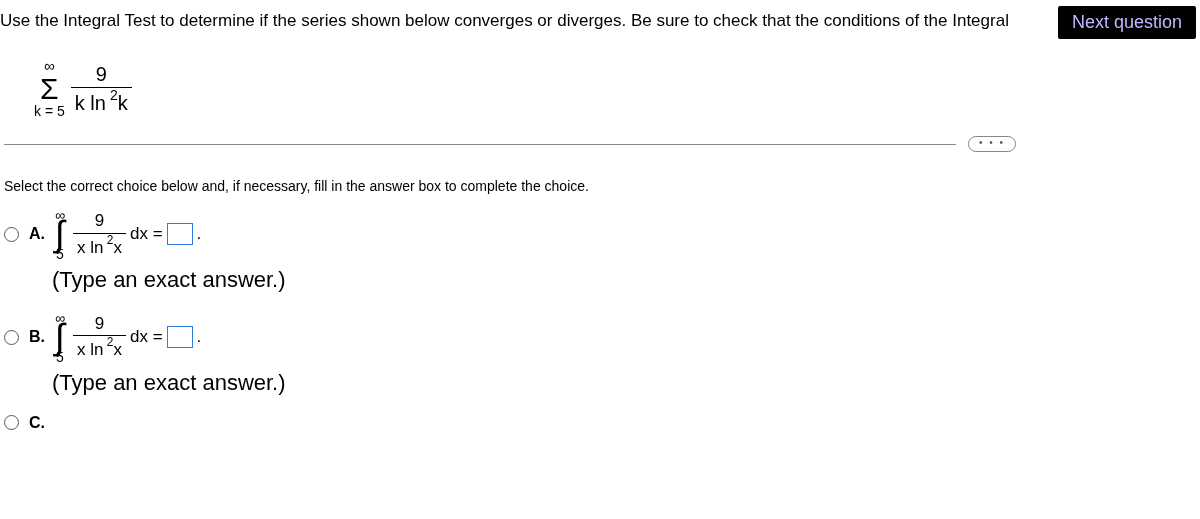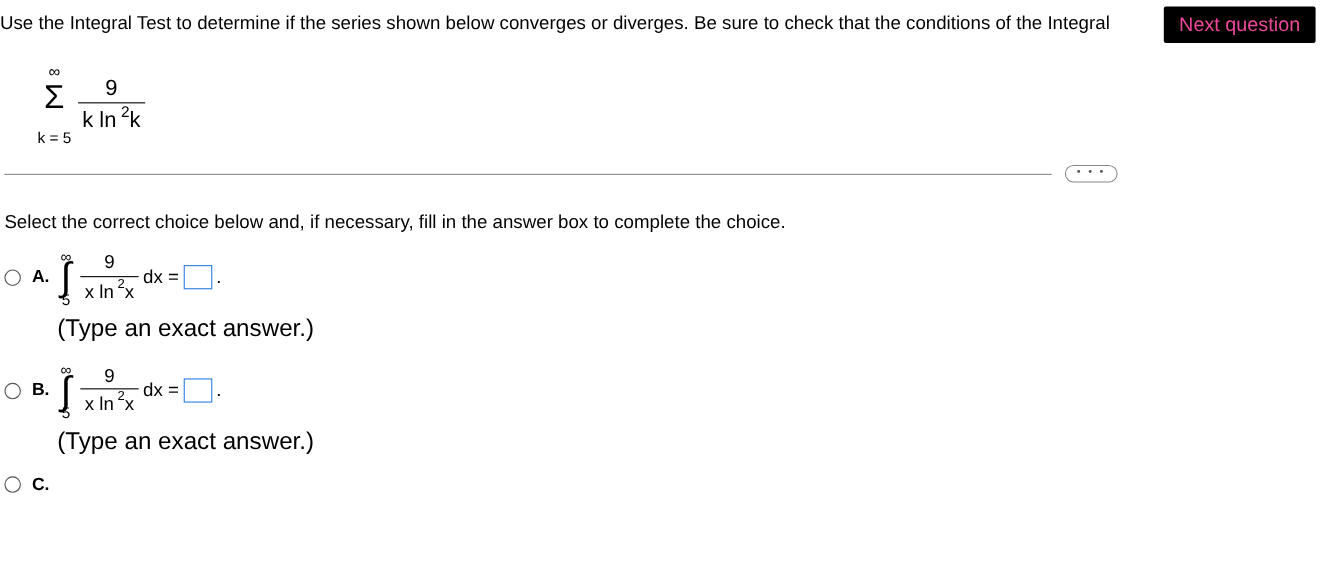--- a/index.html
+++ b/index.html
@@ -19,21 +19,21 @@
     padding: 6px 4px 0 0;
   }
   .instruction {
     font-size: 17px;
     line-height: 1.3;
     padding-top: 4px;
     flex: 1;
   }
   .next-btn {
     background: #000;
-    color: #ec4899;
+    color: #c4b5fd;
     font-size: 18px;
     padding: 6px 14px;
     border-radius: 2px;
     white-space: nowrap;
     margin-left: 5px;
     cursor: pointer;
   }
   .series-block {
     padding: 14px 0 18px 34px;
     font-size: 20px;
@@ -43,21 +43,21 @@
     align-items: center;
   }
   .sigma-col {
     display: inline-flex;
     flex-direction: column;
     align-items: center;
     line-height: 1;
   }
   .sigma-top { font-size: 15px; margin-bottom: 2px; }
   .sigma-sym { font-size: 30px; line-height: 0.9; }
-  .sigma-bot { font-size: 14px; margin-top: 16px; }
+  .sigma-bot { font-size: 14px; margin-top: 2px; }
   .frac {
     display: inline-flex;
     flex-direction: column;
     align-items: center;
     vertical-align: middle;
     line-height: 1.1;
     margin-left: 6px;
   }
   .frac .num { padding: 0 4px 2px 4px; }
   .frac .den { border-top: 1.4px solid #000; padding: 2px 4px 0 4px; }
@@ -79,21 +79,21 @@
     border-radius: 12px;
     padding: 1px 10px 3px 10px;
     margin: 0 180px 0 12px;
     font-size: 10px;
     letter-spacing: 2px;
     color: #555;
     cursor: pointer;
     line-height: 1;
   }
   .select-prompt {
-    font-size: 17px;
+    font-size: 14px;
     padding: 26px 4px 14px 4px;
   }
   .choices {
     padding: 0 4px 10px 4px;
   }
   .choice-row {
     display: flex;
     align-items: center;
     margin-bottom: 6px;
   }

